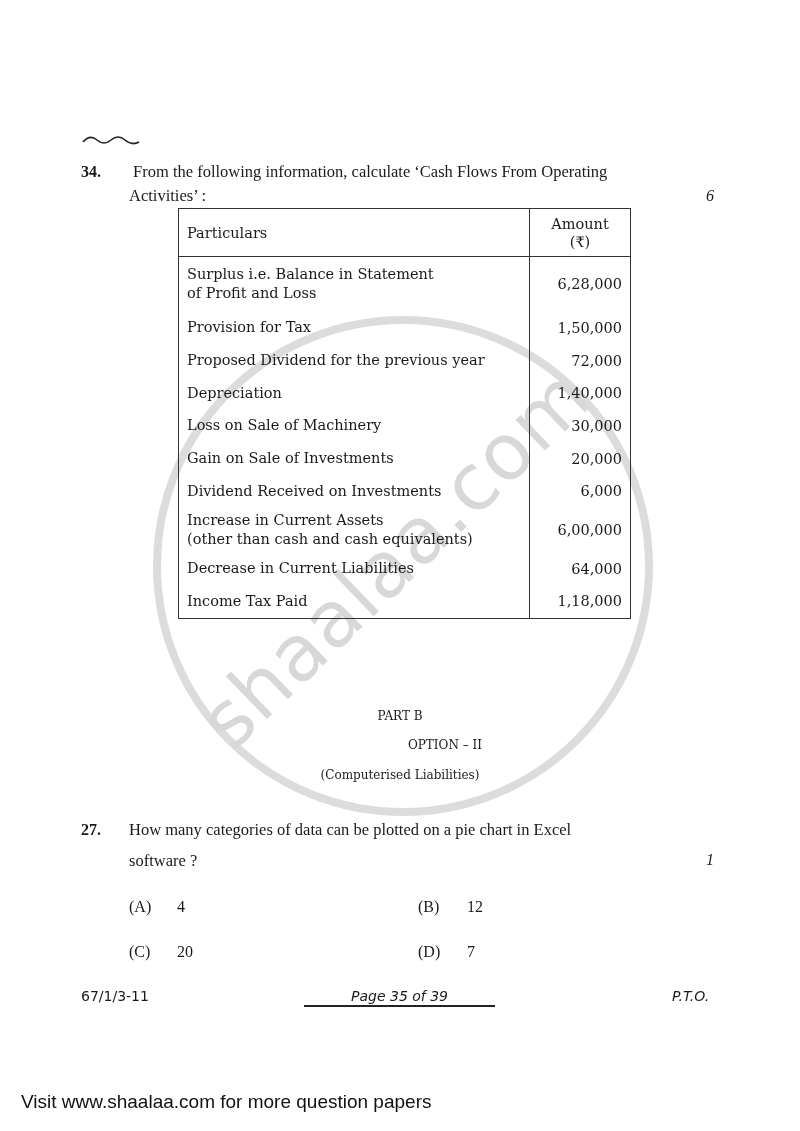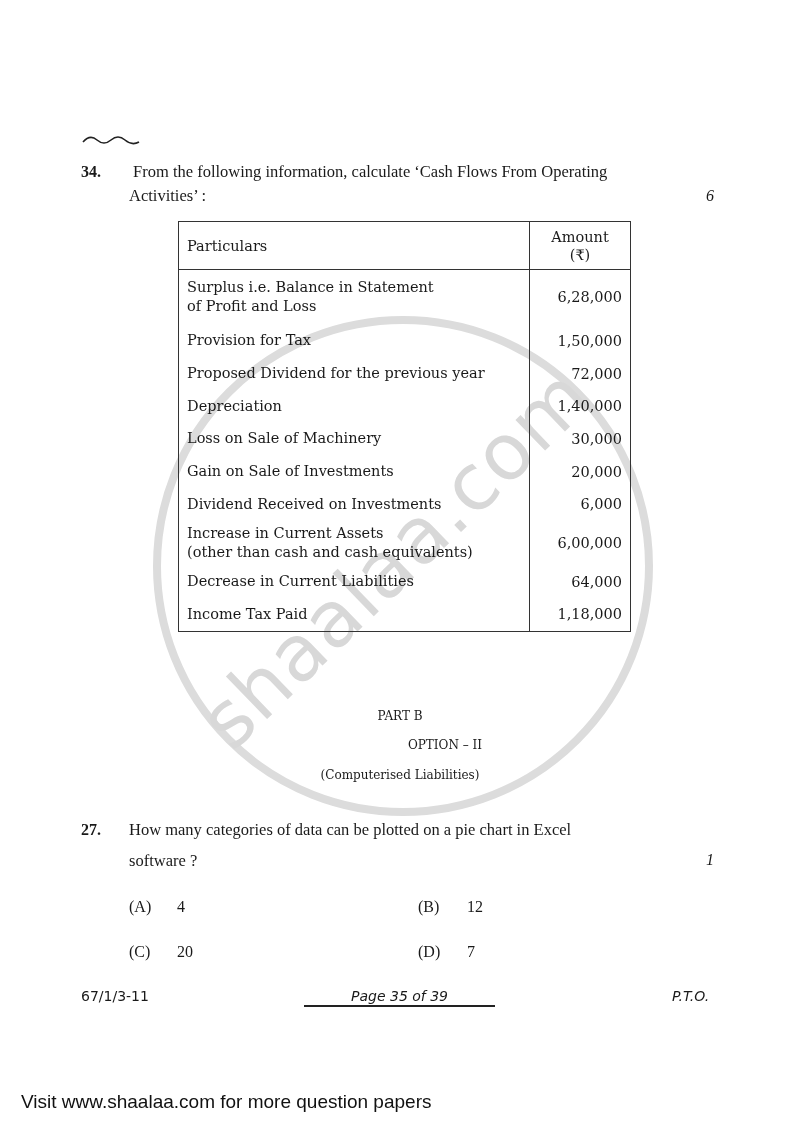--- a/index.html
+++ b/index.html
@@ -67,21 +67,21 @@
       position: absolute;
       font-family: "Liberation Serif", serif;
       font-style: italic;
       font-size: 16px;
     }
 
     
     .tbl {
       position: absolute;
       left: 178px;
-      top: 221px;
+      top: 208px;
       width: 453px;
       border-collapse: collapse;
       font-family: "DejaVu Serif", serif;
       font-size: 14.5px;
       background: transparent;
       border-radius: 9px;
     }
     .tbl th, .tbl td {
       border-left: 1.2px solid #333;
       border-right: 1.2px solid #333;

